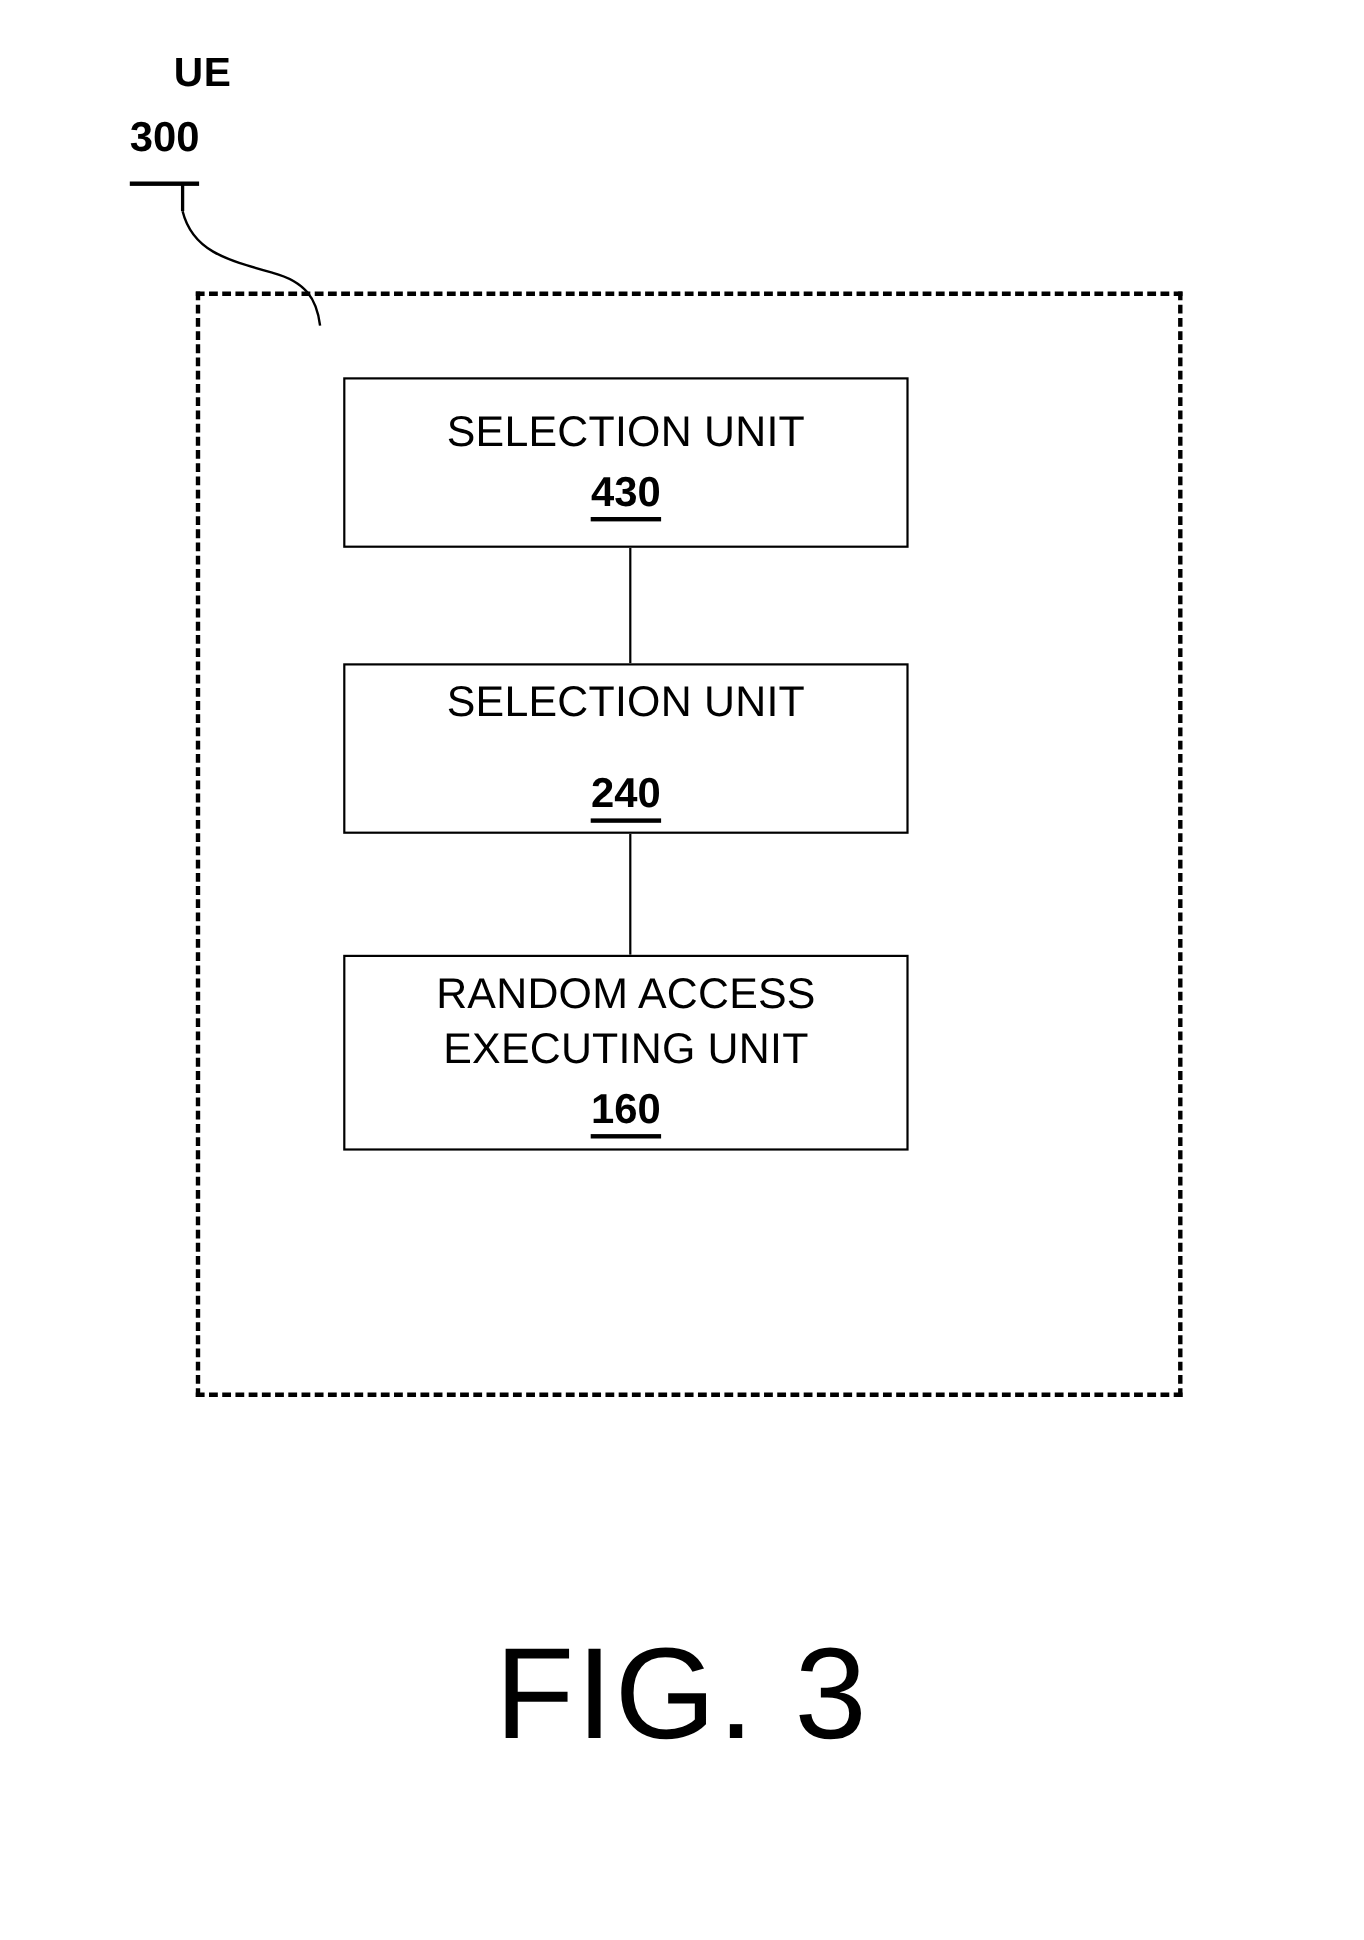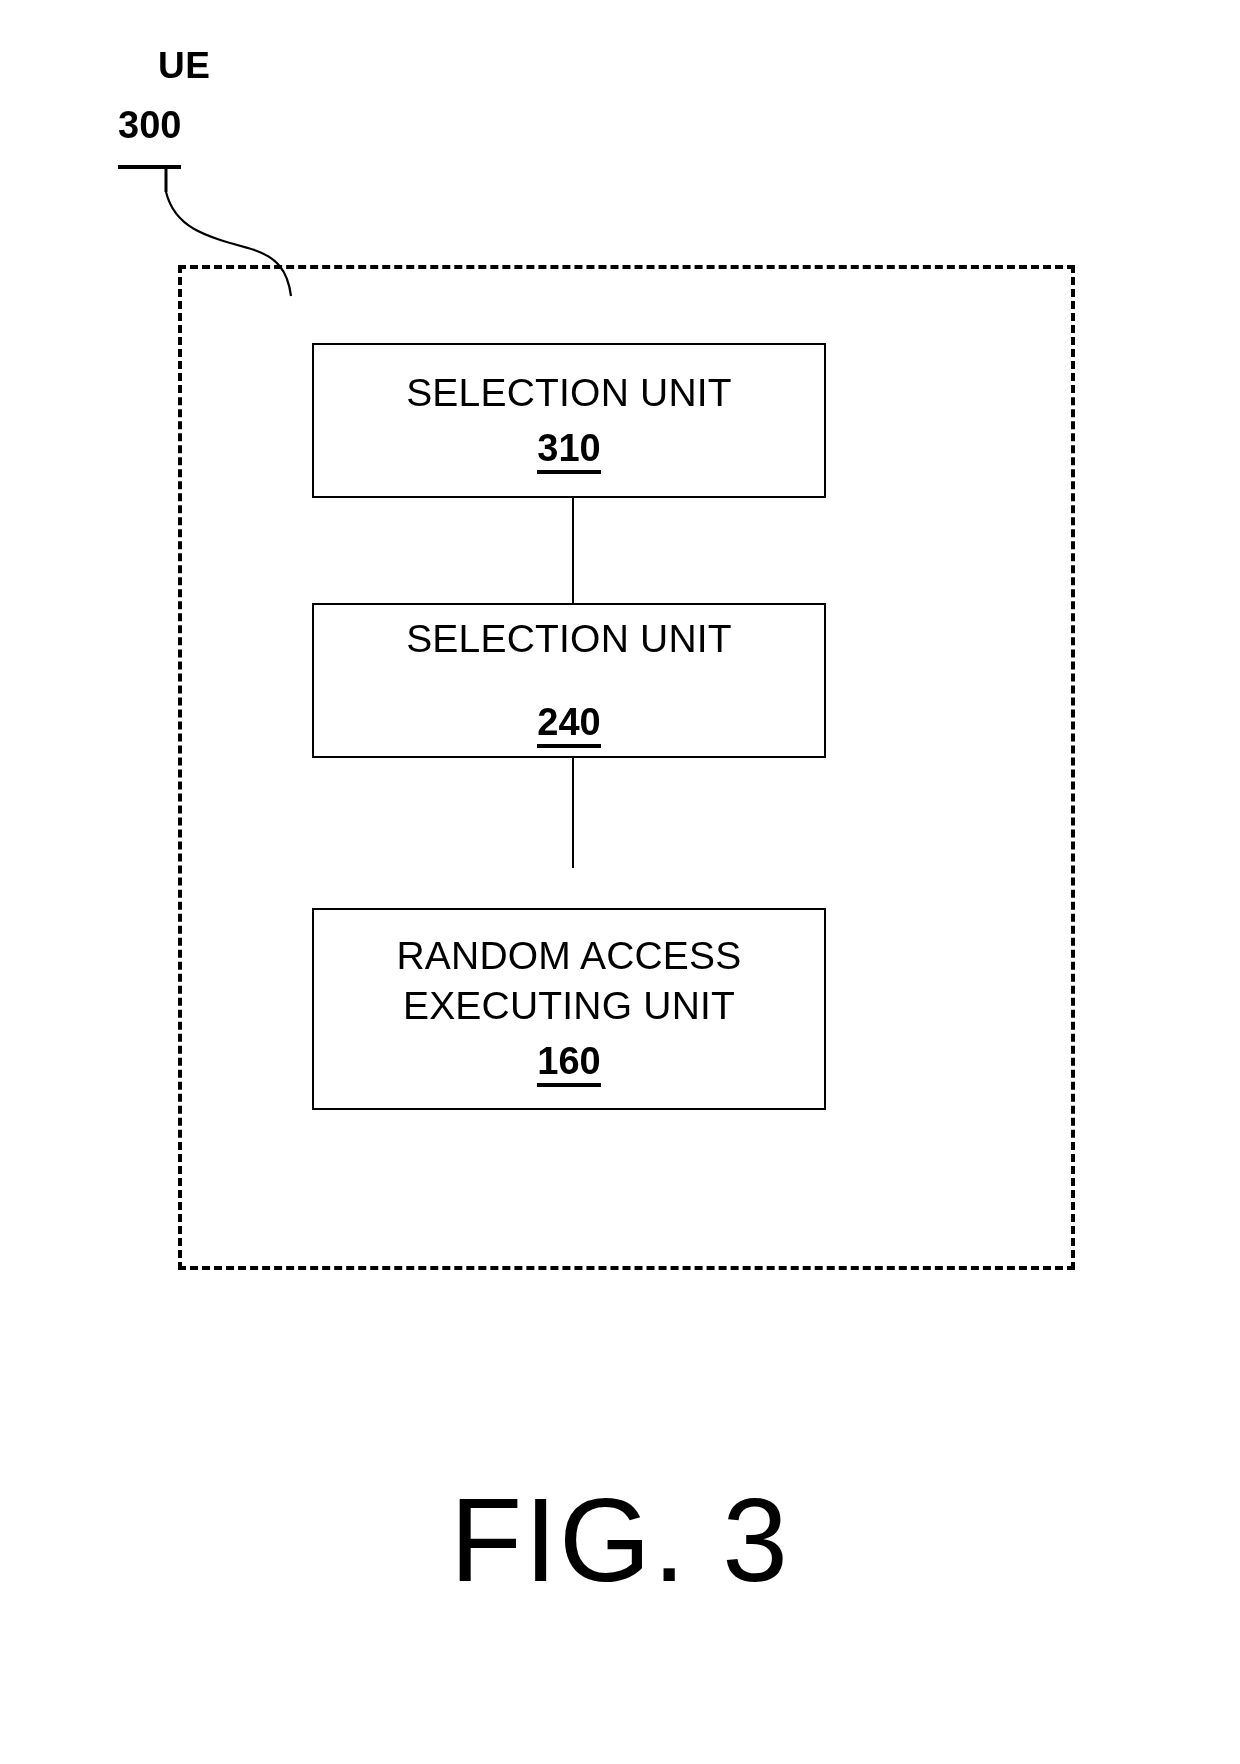--- a/index.html
+++ b/index.html
@@ -78,21 +78,21 @@
     border: 2px solid #000000;
     background: #ffffff;
     display: flex;
     flex-direction: column;
     align-items: center;
     justify-content: center;
     width: 514px;
   }
   .unit-box-1 { top: 343px;  height: 155px; }
   .unit-box-2 { top: 603px;  height: 155px; gap: 28px; }
-  .unit-box-3 { top: 908px;  height: 202px; }
+  .unit-box-3 { top: 868px;  height: 178px; }
 
   .unit-title {
     font-size: 39px;
     line-height: 50px;
     text-align: center;
     white-space: pre-line;
     letter-spacing: 0.2px;
   }
   .unit-num {
     font-size: 38px;
@@ -142,21 +142,21 @@
     <path d="M 166,192 C 175,228 205,236 248,248 C 278,256 288,272 291,296" stroke="#000000" stroke-width="2.2" fill="none"></path>
   </svg>
 
   <div class="ue-box"></div>
 
   <div class="connector connector-1"></div>
   <div class="connector connector-2"></div>
 
   <div class="unit-box unit-box-1">
     <div class="unit-title">SELECTION UNIT</div>
-    <div class="unit-num">310</div>
+    <div class="unit-num">430</div>
   </div>
 
   <div class="unit-box unit-box-2">
     <div class="unit-title">SELECTION UNIT</div>
     <div class="unit-num">240</div>
   </div>
 
   <div class="unit-box unit-box-3">
     <div class="unit-title">RANDOM ACCESS
 EXECUTING UNIT</div>

